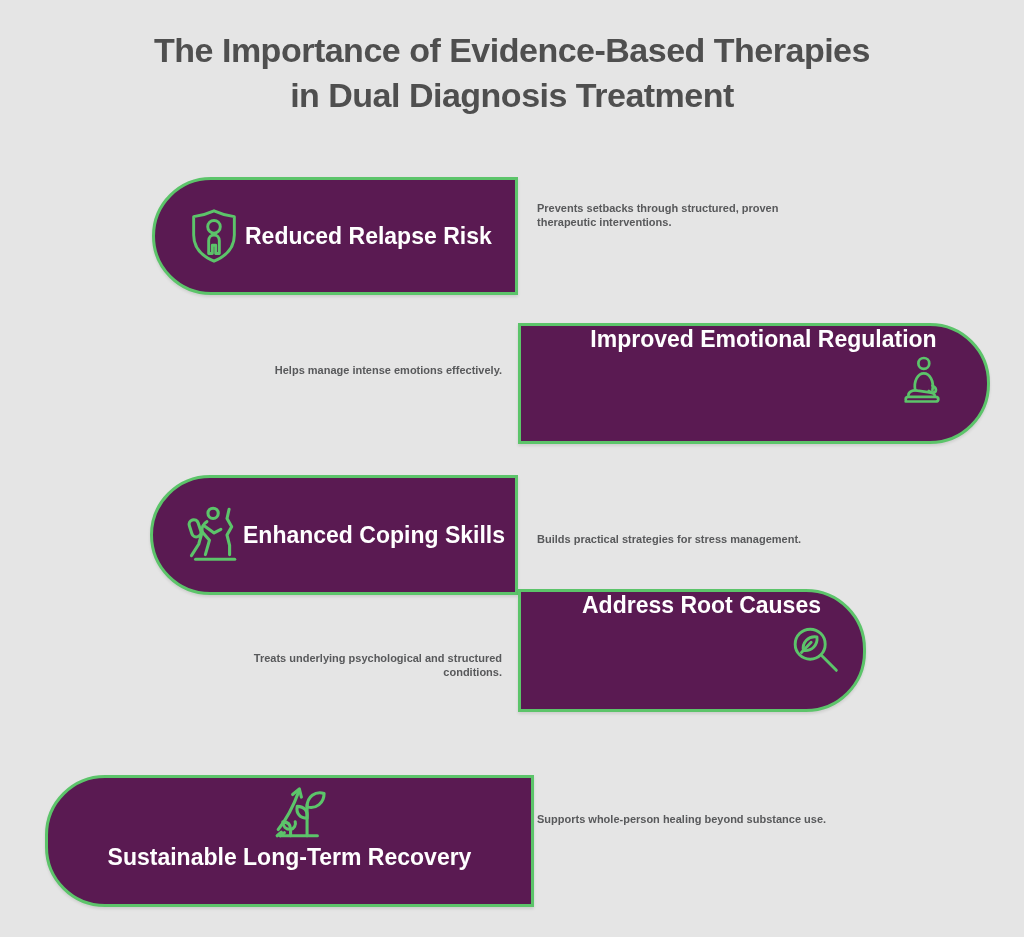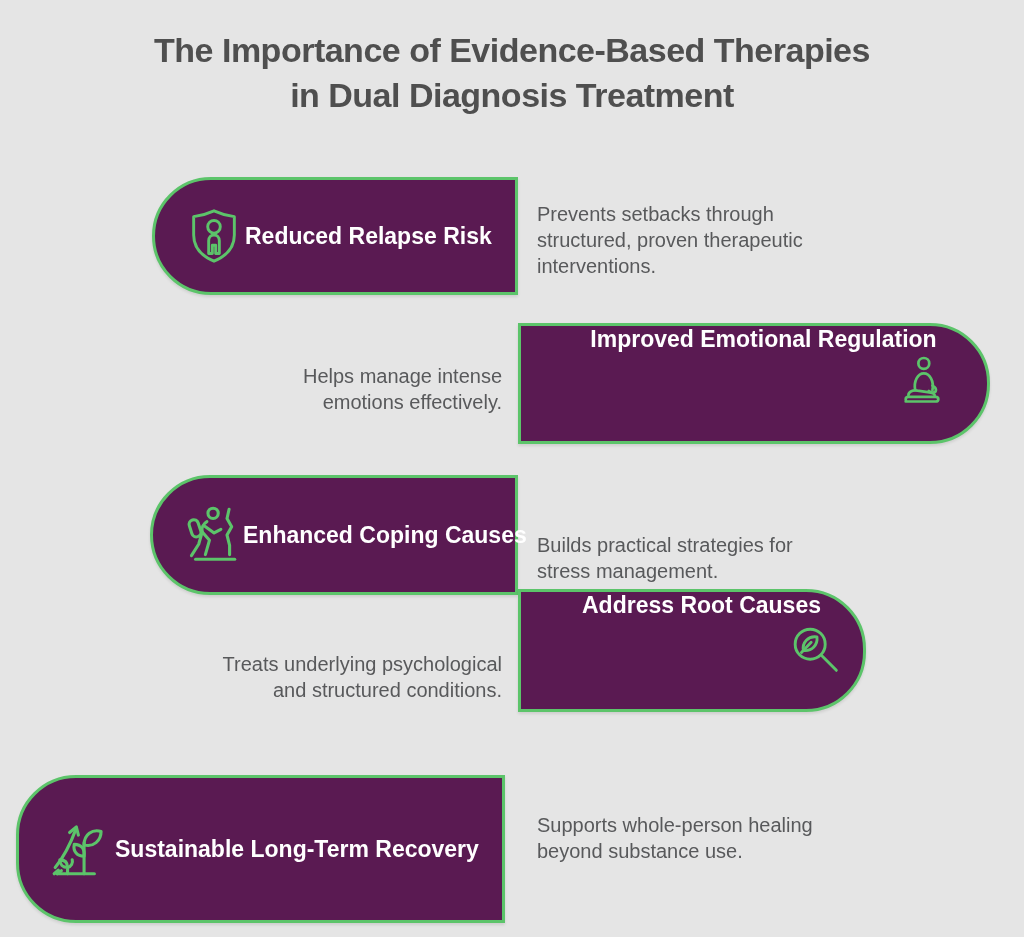--- a/index.html
+++ b/index.html
@@ -34,40 +34,40 @@
     color:#ffffff;font-weight:700;font-size:23px;white-space:nowrap;
   }
   .label-center{flex:1;padding-right:30px;}
 
   .icon{flex:0 0 auto;display:flex;align-items:center;justify-content:center;}
   .icon svg{display:block;}
 
   .desc{
     position:absolute;
     color:var(--desc-gray);
-    font-weight:400;font-size:20px;line-height:1.3;
+    font-weight:700;font-size:11px;line-height:1.3;
   }
   .desc.align-right{text-align:right;}
 
   
   #banner-1{left:152px;top:177px;width:366px;height:118px;padding-left:28px;}
   #desc-1{left:537px;top:201px;width:300px;}
 
   #banner-2{left:518px;top:323px;width:472px;height:121px;padding-left:19px;}
   #banner-2 .icon{margin-left:auto;margin-right:36px;}
   #desc-2{left:272px;top:363px;width:230px;}
 
   #banner-3{left:150px;top:475px;width:368px;height:120px;padding-left:24px;}
   #desc-3{left:537px;top:532px;width:310px;}
 
   #banner-4{left:518px;top:589px;width:348px;height:123px;padding-left:19px;}
   #banner-4 .icon{margin-left:auto;margin-right:16px;}
   #desc-4{left:222px;top:651px;width:280px;}
 
-  #banner-5{left:16px;top:775px;width:489px;height:148px;padding-left:30px;}
+  #banner-5{left:45px;top:775px;width:489px;height:132px;padding-left:30px;flex-direction:column;}
   #desc-5{left:537px;top:812px;width:300px;}
 </style>
 </head>
 <body>
 
 <div class="canvas">
 
   <div class="title">
     <div>The Importance of Evidence-Based Therapies</div>
     <div>in Dual Diagnosis Treatment</div>
@@ -104,21 +104,21 @@
       <svg width="66" height="66" viewBox="0 0 64 64" fill="none" stroke="currentColor" stroke-width="3" stroke-linecap="round" stroke-linejoin="round">
         <circle cx="35" cy="11" r="5"></circle>
         <rect x="13" y="17" width="9" height="17" rx="4.5" transform="rotate(-18 17.5 25.5)"></rect>
         <path d="M29 19 C25.5 21 23.5 25 24.5 29 L21 41 L14 52"></path>
         <path d="M24.5 29 L31.5 37 L27.5 51"></path>
         <path d="M27 23.5 L36 30 L42.5 26.5"></path>
         <path d="M50.5 7 L48.5 16 L53 24 L48.5 32 L51 42 L51 51"></path>
         <path d="M18 55.5 H56"></path>
       </svg>
     </span>
-    <span class="banner-label label-center">Enhanced Coping Causes</span>
+    <span class="banner-label label-center">Enhanced Coping Skills</span>
   </div>
   <div class="desc" id="desc-3">Builds practical strategies for stress management.</div>
 
   <div class="banner round-right" id="banner-4">
     <span class="banner-label">Address Root Causes</span>
     <span class="icon">
       <svg width="62" height="62" viewBox="0 0 64 64" fill="none" stroke="currentColor" stroke-width="3" stroke-linecap="round" stroke-linejoin="round">
         <circle cx="26" cy="26" r="15.5"></circle>
         <path d="M37.5 37.5 L53 53"></path>
         <path d="M19 32.5 C17.5 24.5 24 17 33 18.5 C34 26.5 28 33.5 19 32.5 Z"></path>

